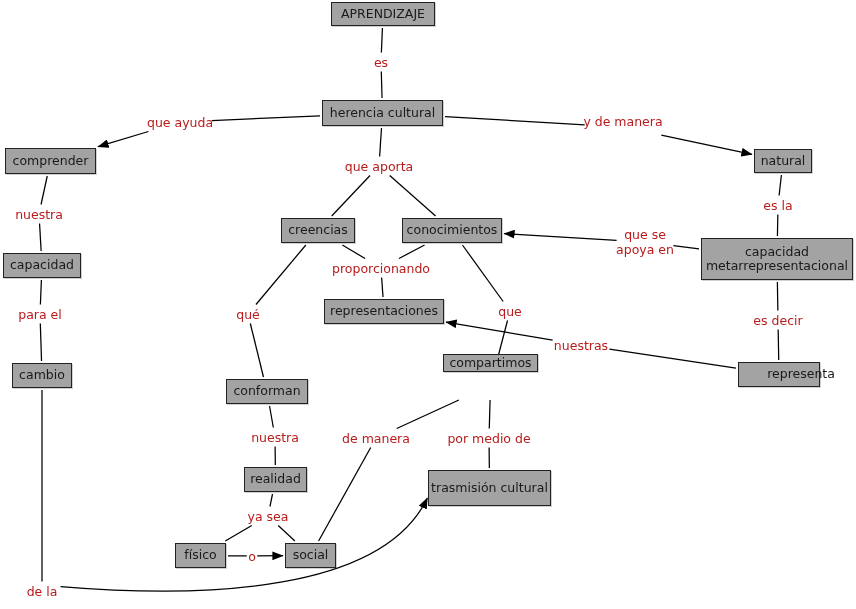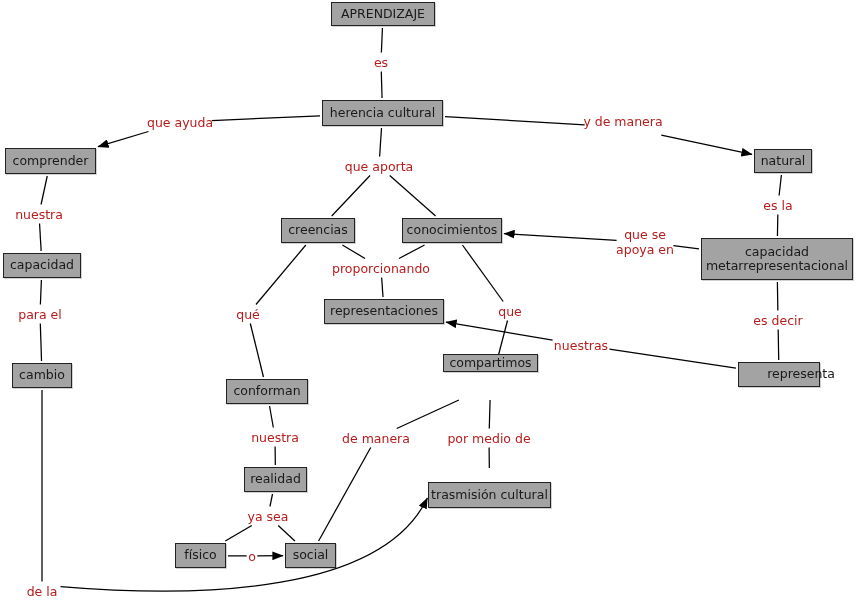--- a/index.html
+++ b/index.html
@@ -114,21 +114,21 @@
       <div class="node" style="left: 754px; top: 149px; width: 58px; height: 24px;">natural</div>
       <div class="node" style="left: 701px; top: 238px; width: 152px; height: 42px;">capacidad
 metarrepresentacional</div>
       <div class="node" style="left: 738px; top: 362px; width: 82px; height: 25px; padding-left: 44px;">representa</div>
       <div class="node" style="left: 281px; top: 218px; width: 74px; height: 25px;">creencias</div>
       <div class="node" style="left: 402px; top: 218px; width: 100px; height: 25px;">conocimientos</div>
       <div class="node" style="left: 324px; top: 299px; width: 120px; height: 25px;">representaciones</div>
       <div class="node" style="left: 226px; top: 379px; width: 82px; height: 25px;">conforman</div>
       <div class="node" style="left: 443px; top: 354px; width: 95px; height: 18px;">compartimos</div>
       <div class="node" style="left: 244px; top: 467px; width: 63px; height: 25px;">realidad</div>
-      <div class="node" style="left: 428px; top: 470px; width: 123px; height: 26px; margin-top: 12px;">trasmisión cultural</div>
+      <div class="node" style="left: 428px; top: 470px; width: 123px; height: 36px;">trasmisión cultural</div>
       <div class="node" style="left: 175px; top: 543px; width: 51px; height: 25px;">físico</div>
       <div class="node" style="left: 285px; top: 543px; width: 51px; height: 25px;">social</div>
     </div>
   <div id="label-layer">
       <div class="link-label" style="left: 381px; top: 62px;">es</div>
       <div class="link-label" style="left: 180px; top: 122px;">que ayuda</div>
       <div class="link-label" style="left: 623px; top: 121px;">y de manera</div>
       <div class="link-label" style="left: 379px; top: 166px;">que aporta</div>
       <div class="link-label" style="left: 39px; top: 214px;">nuestra</div>
       <div class="link-label" style="left: 40px; top: 314px;">para el</div>

